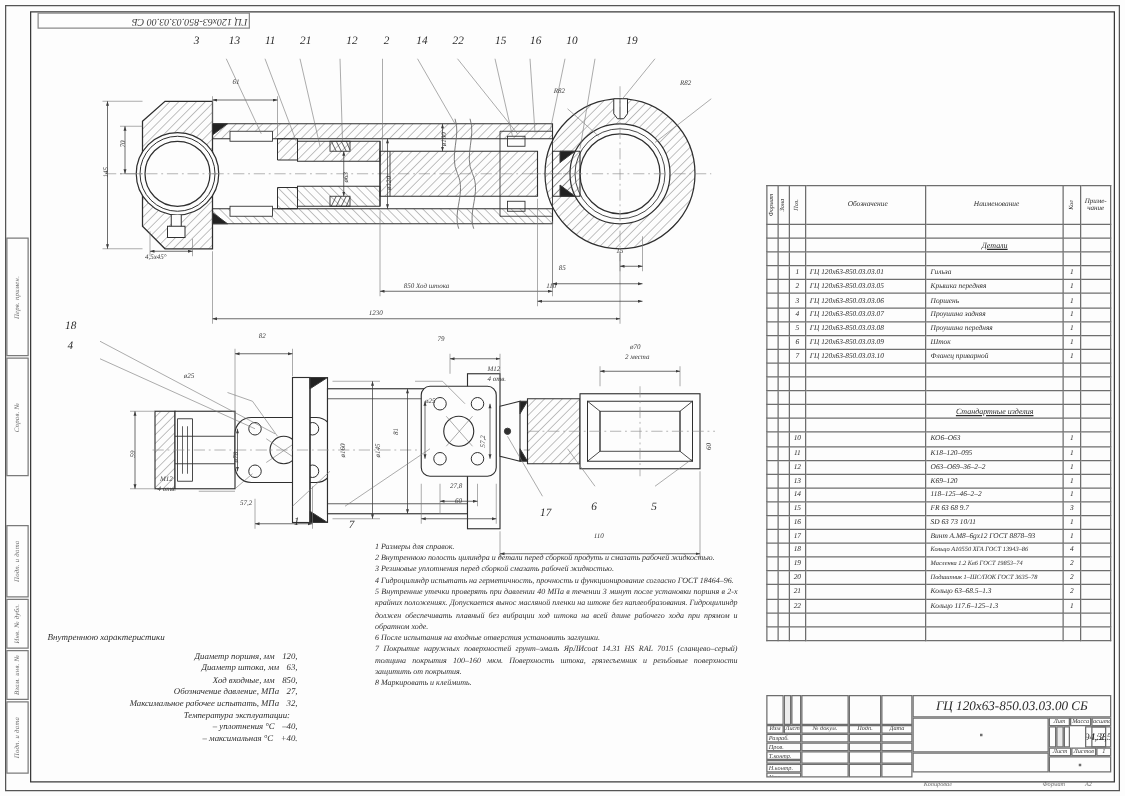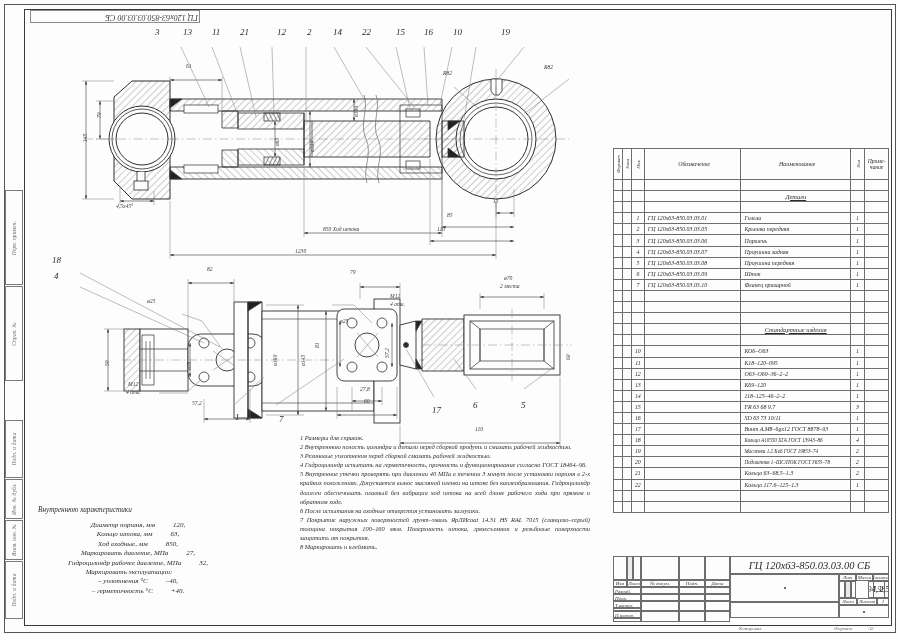--- a/index.html
+++ b/index.html
@@ -55,22 +55,22 @@
   }
   .dim {
     position:absolute; font-size:5.6px; font-style:italic; color:#3c3c3c;
     font-family:"Liberation Serif", serif; white-space:nowrap;
   }
   .dim.rot { transform-origin:left top; transform:rotate(-90deg); }
 
   
   .tc { position:absolute; left:38px; top:506px; width:200px; }
   .tc h4 { margin:0 0 7px 0; font-size:7.2px; font-weight:normal; font-style:italic; }
-  .tc .row { display:flex; justify-content:center; font-size:7px; font-style:italic; line-height:9.4px; }
-  .tc .row .v { margin-left:18px; }
+  .tc .row { display:flex; justify-content:flex-end; font-size:7px; font-style:italic; line-height:9.4px; }
+  .tc .row .v { margin-left:6px; }
 
   
   .tr { position:absolute; left:300px; top:433px; width:290px; }
   .tr p {
     margin:0; font-size:6.4px; font-style:italic; line-height:9.1px;
     text-align:justify; color:#2e2e2e;
   }
 
   
   .bom { position:absolute; left:613px; top:148px; width:276px; border-collapse:collapse; }
@@ -432,45 +432,45 @@
   <div class="dim" style="left:500px;top:283px;">2 места</div>
   <div class="dim rot" style="left:565px;top:360px;">60</div>
 
   <div class="tc">
     <h4>Внутреннюю характеристики</h4>
     <div class="row">
         <span>Диаметр поршня, мм</span>
         <span class="v">120,</span>
       </div>
     <div class="row">
-        <span>Кольцо штока, мм</span>
+        <span>Диаметр штока, мм</span>
         <span class="v">63,</span>
       </div>
     <div class="row">
         <span>Ход входные, мм</span>
         <span class="v">850,</span>
       </div>
     <div class="row">
-        <span>Маркировать давление, МПа</span>
+        <span>Обозначение давление, МПа</span>
         <span class="v">27,</span>
       </div>
     <div class="row">
-        <span>Гидроцилиндр рабочее давление, МПа</span>
+        <span>Максимальное рабочее испытать, МПа</span>
         <span class="v">32,</span>
       </div>
     <div class="row">
-        <span>Маркировать эксплуатации:</span>
+        <span>Температура эксплуатации:</span>
         <span class="v"></span>
       </div>
     <div class="row">
         <span>– уплотнения °С</span>
         <span class="v">–40,</span>
       </div>
     <div class="row">
-        <span>– герметичность °С</span>
+        <span>– максимальная °С</span>
         <span class="v">+40.</span>
       </div>
   </div>
 
   <div class="tr">
     <p>1 Размеры для справок.</p>
     <p>2 Внутреннюю полость цилиндра и детали перед сборкой продуть и смазать рабочей жидкостью.</p>
     <p>3 Резиновые уплотнения перед сборкой смазать рабочей жидкостью.</p>
     <p>4 Гидроцилиндр испытать на герметичность, прочность и функционирование согласно ГОСТ 18464–96.</p>
     <p>5 Внутренние утечки проверять при давлении 40 МПа в течении 3 минут после установки поршня в 2-х крайних положениях. Допускается вынос масляной пленки на штоке без каплеобразования. Гидроцилиндр должен обеспечивать плавный без вибрации ход штока на всей длине рабочего хода при прямом и обратном ходе.</p>

